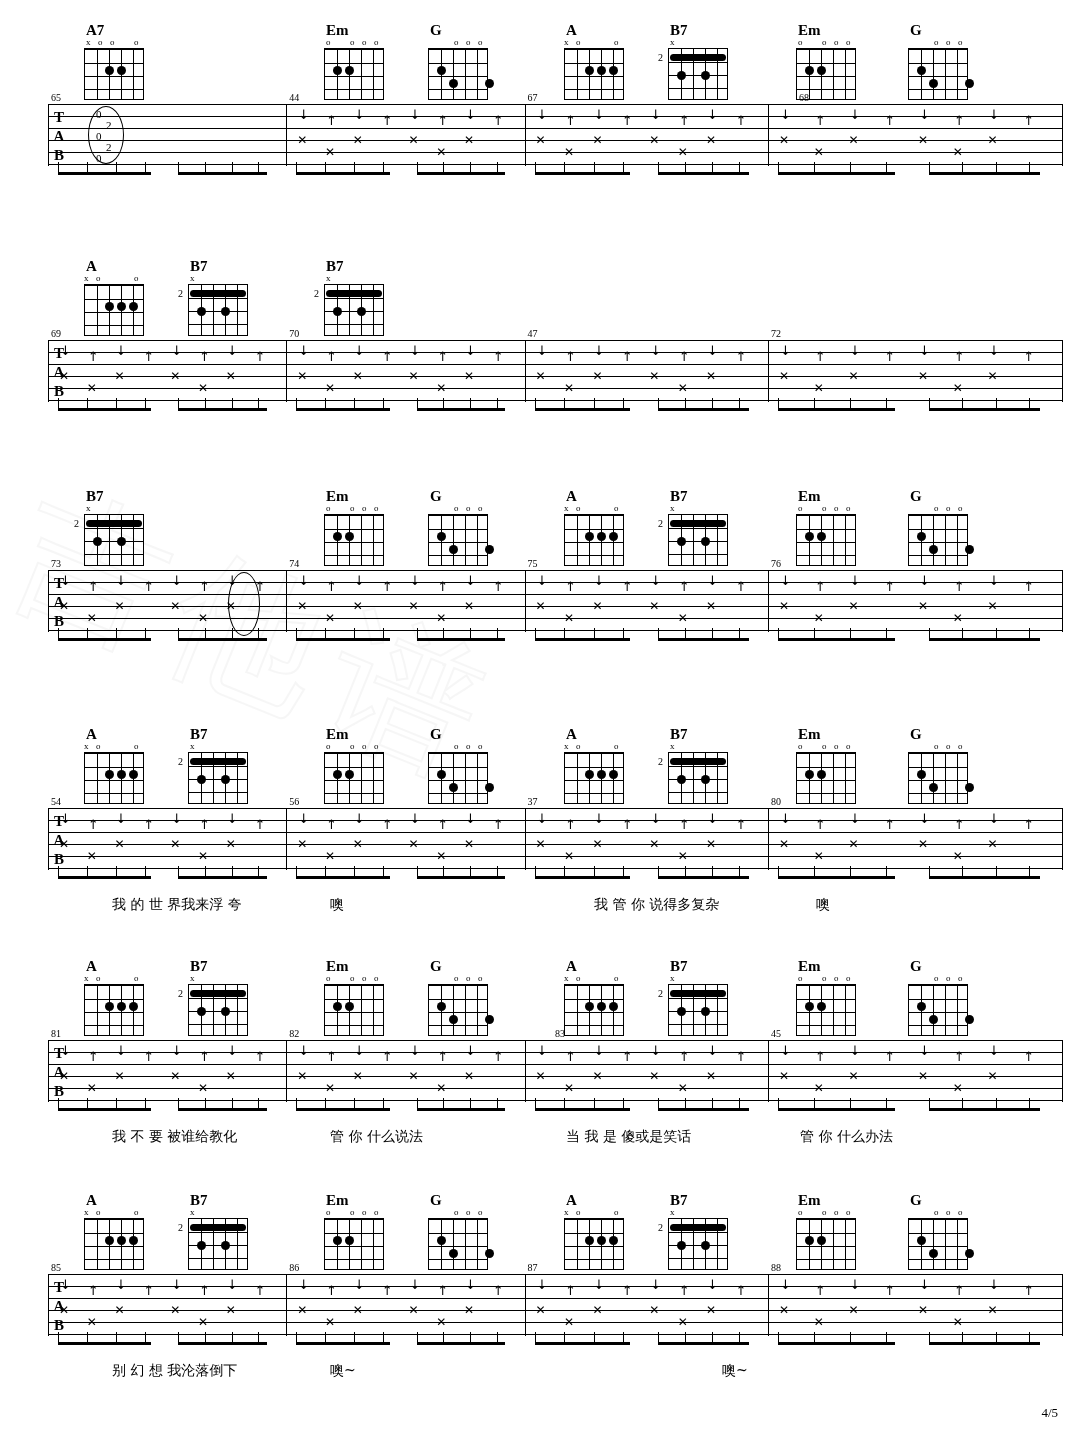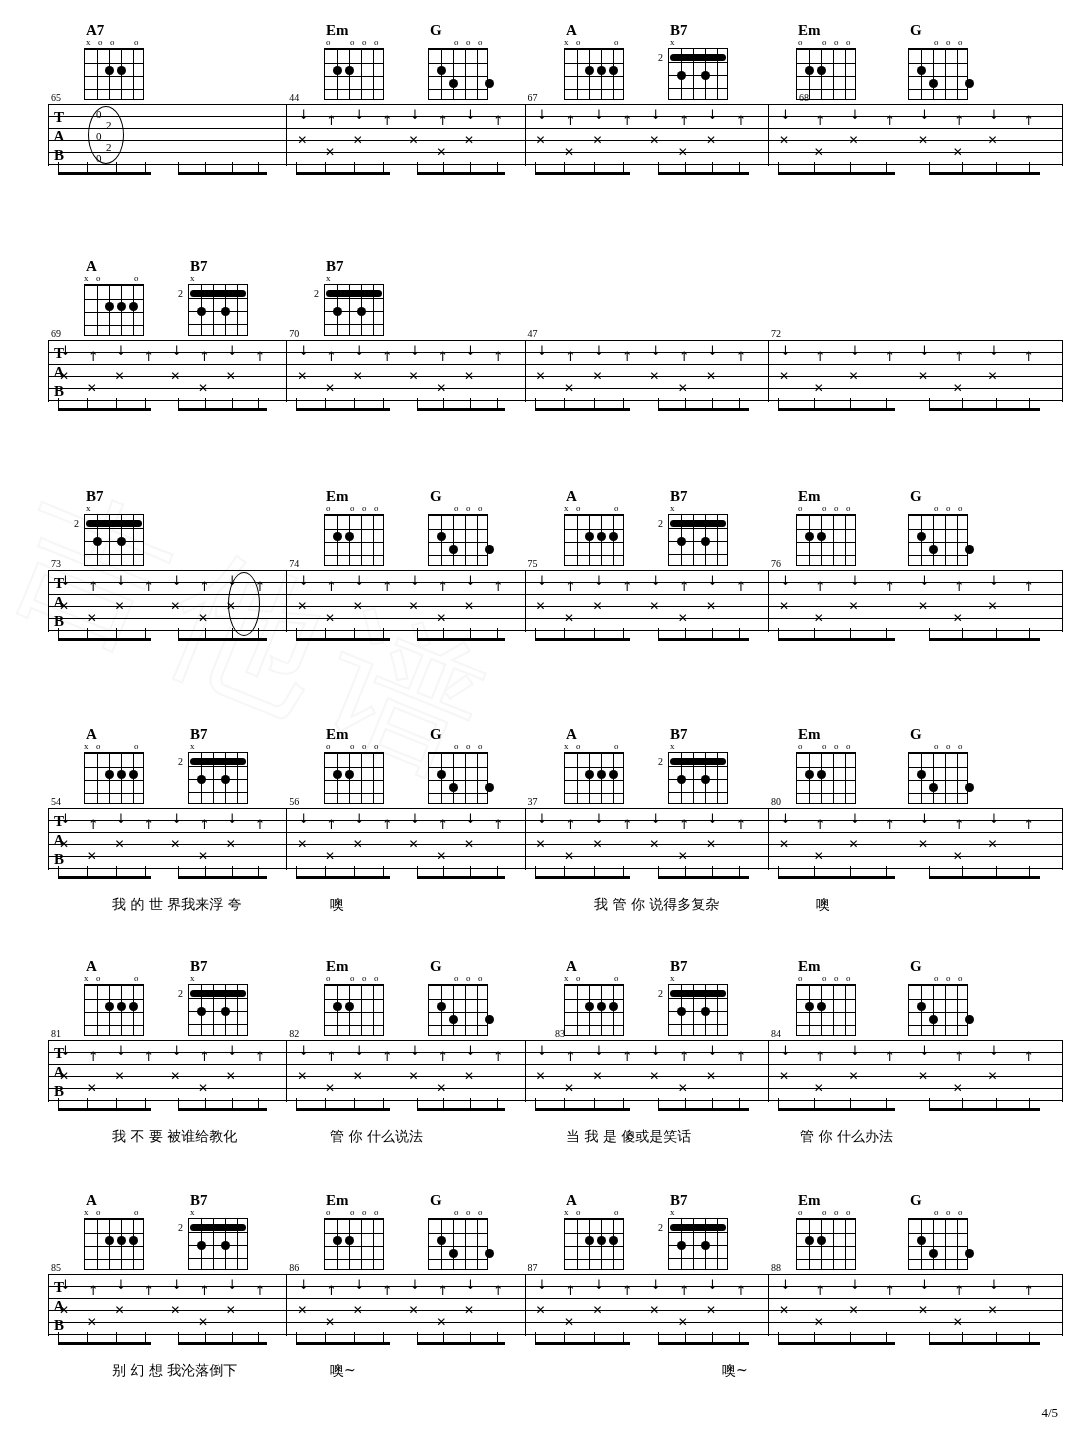--- a/index.html
+++ b/index.html
@@ -1219,21 +1219,21 @@
           <div style="line-height: 19px;">B</div>
         </div>
         <div class="barline" style="left: 48px;"></div>
         <div class="barline" style="left: 286.29px;"></div>
         <div class="barline" style="left: 524.58px;"></div>
         <div class="barline" style="left: 767.94px;"></div>
         <div class="barline" style="left: 1062px;"></div>
         <div class="measnum" style="left: 51px;">81</div>
         <div class="measnum" style="left: 289.29px;">82</div>
         <div class="measnum" style="left: 555px;">83</div>
-        <div class="measnum" style="left: 770.94px;">84</div>
+        <div class="measnum" style="left: 770.94px;">45</div>
         <div class="strum" style="left: 60px; top: 4px;">↓</div>
         <div class="xm" style="left: 59px; top: 30px;">✕</div>
         <div class="strum" style="left: 87.7862px; top: 10px;">↑</div>
         <div class="xm" style="left: 86.7862px; top: 42px;">✕</div>
         <div class="strum" style="left: 115.572px; top: 4px;">↓</div>
         <div class="xm" style="left: 114.572px; top: 30px;">✕</div>
         <div class="strum" style="left: 143.359px; top: 10px;">↑</div>
         <div class="strum" style="left: 171.145px; top: 4px;">↓</div>
         <div class="xm" style="left: 170.145px; top: 30px;">✕</div>
         <div class="strum" style="left: 198.931px; top: 10px;">↑</div>

